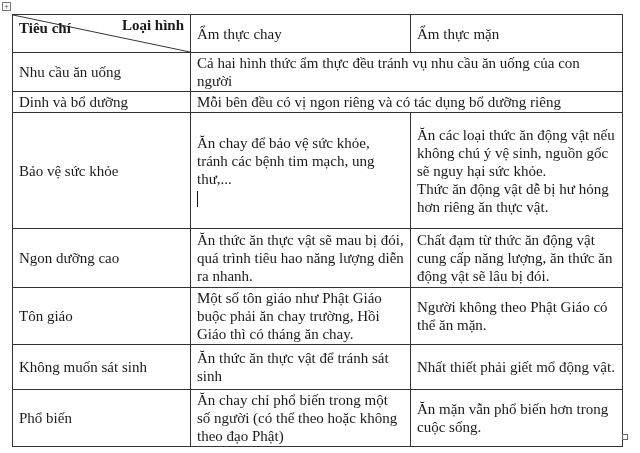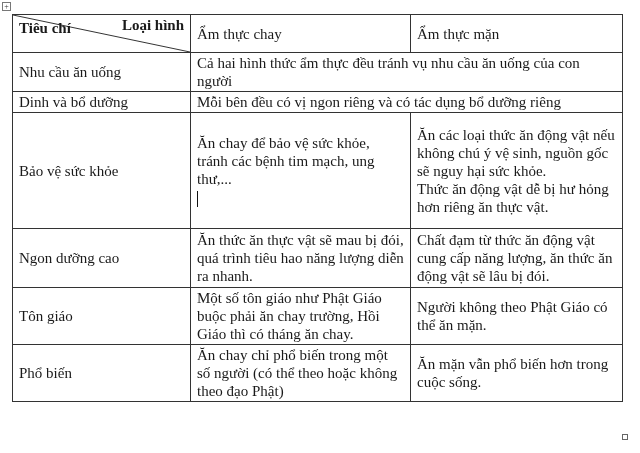--- a/index.html
+++ b/index.html
@@ -80,20 +80,25 @@
     <td>Ăn thức ăn thực vật sẽ mau bị đói, quá trình tiêu hao năng lượng diễn ra nhanh.</td>
     <td>Chất đạm từ thức ăn động vật cung cấp năng lượng, ăn thức ăn động vật sẽ lâu bị đói.</td>
   </tr>
 
   <tr class="r-rel">
     <td>Tôn giáo</td>
     <td>Một số tôn giáo như Phật Giáo buộc phải ăn chay trường, Hồi Giáo thì có tháng ăn chay.</td>
     <td>Người không theo Phật Giáo có thể ăn mặn.</td>
   </tr>
 
+  <tr class="r-kill">
+    <td>Không muốn sát sinh</td>
+    <td>Ăn thức ăn thực vật để tránh sát sinh</td>
+    <td>Nhất thiết phải giết mổ động vật.</td>
+  </tr>
 
   <tr class="r-pop">
     <td>Phổ biến</td>
     <td>Ăn chay chỉ phổ biến trong một số người (có thể theo hoặc không theo đạo Phật)</td>
     <td>Ăn mặn vẫn phổ biến hơn trong cuộc sống.</td>
   </tr>
 </tbody>
   </table>
 
 <div class="resize-handle"></div>

